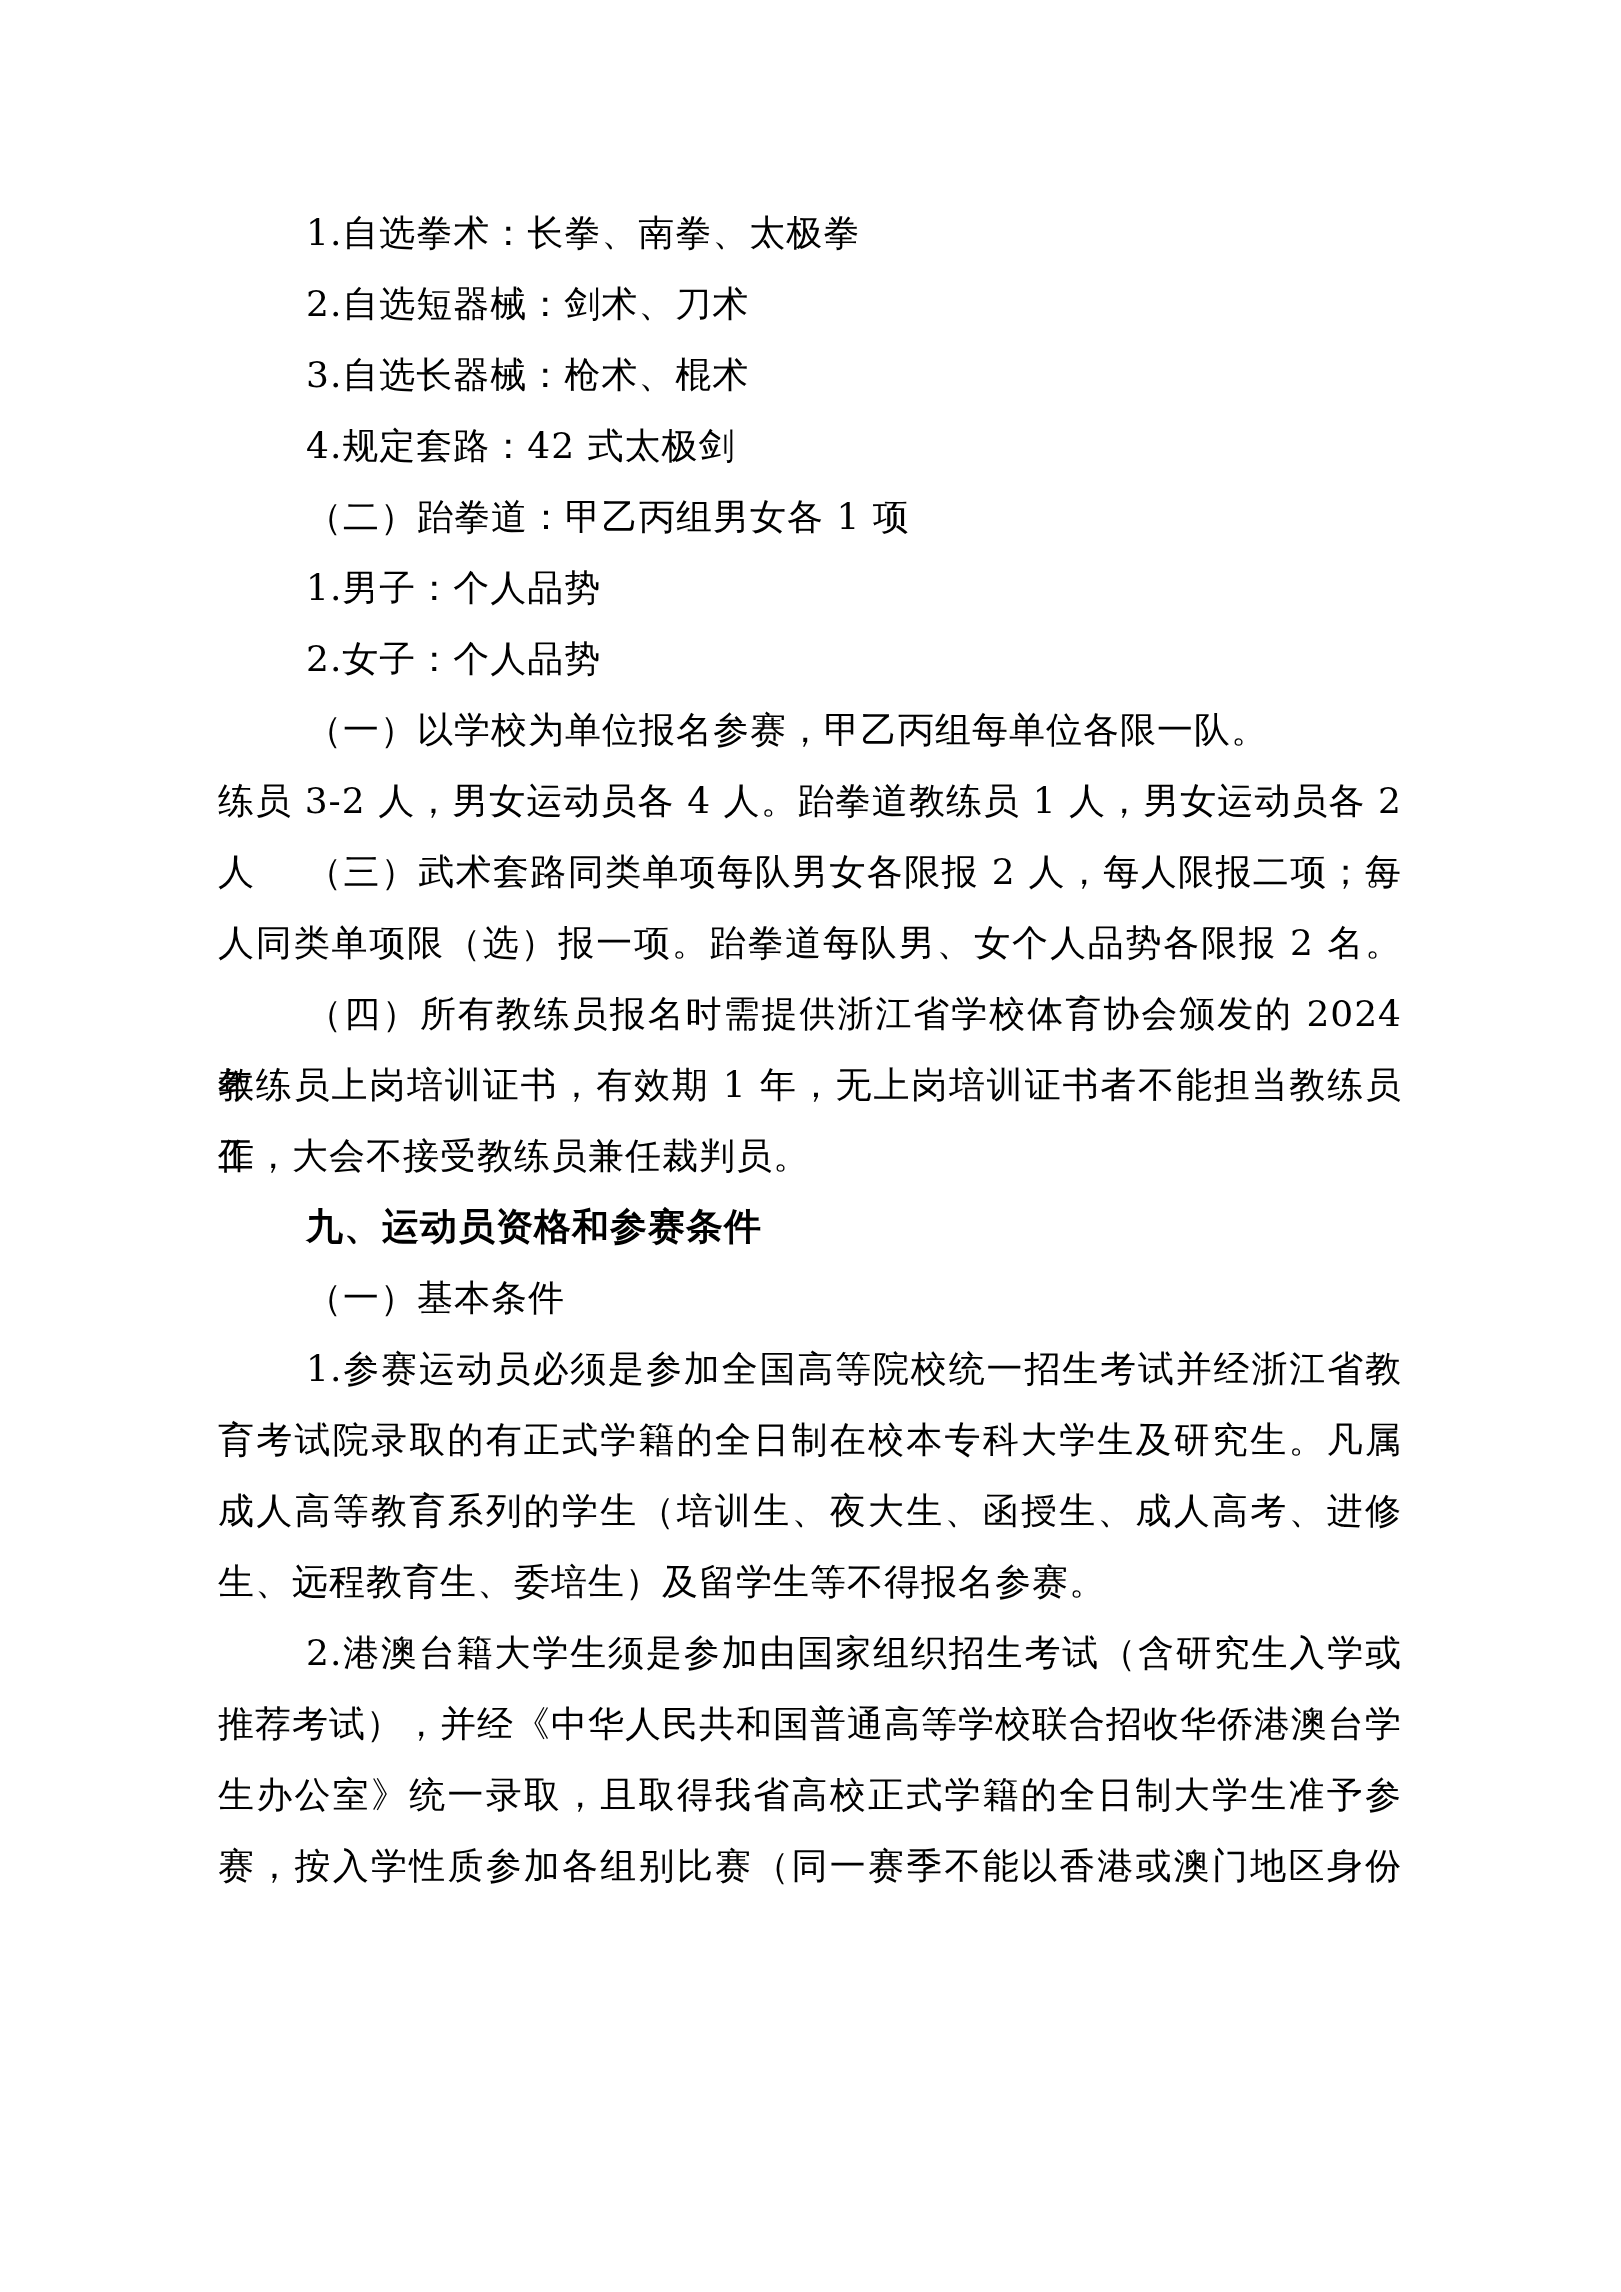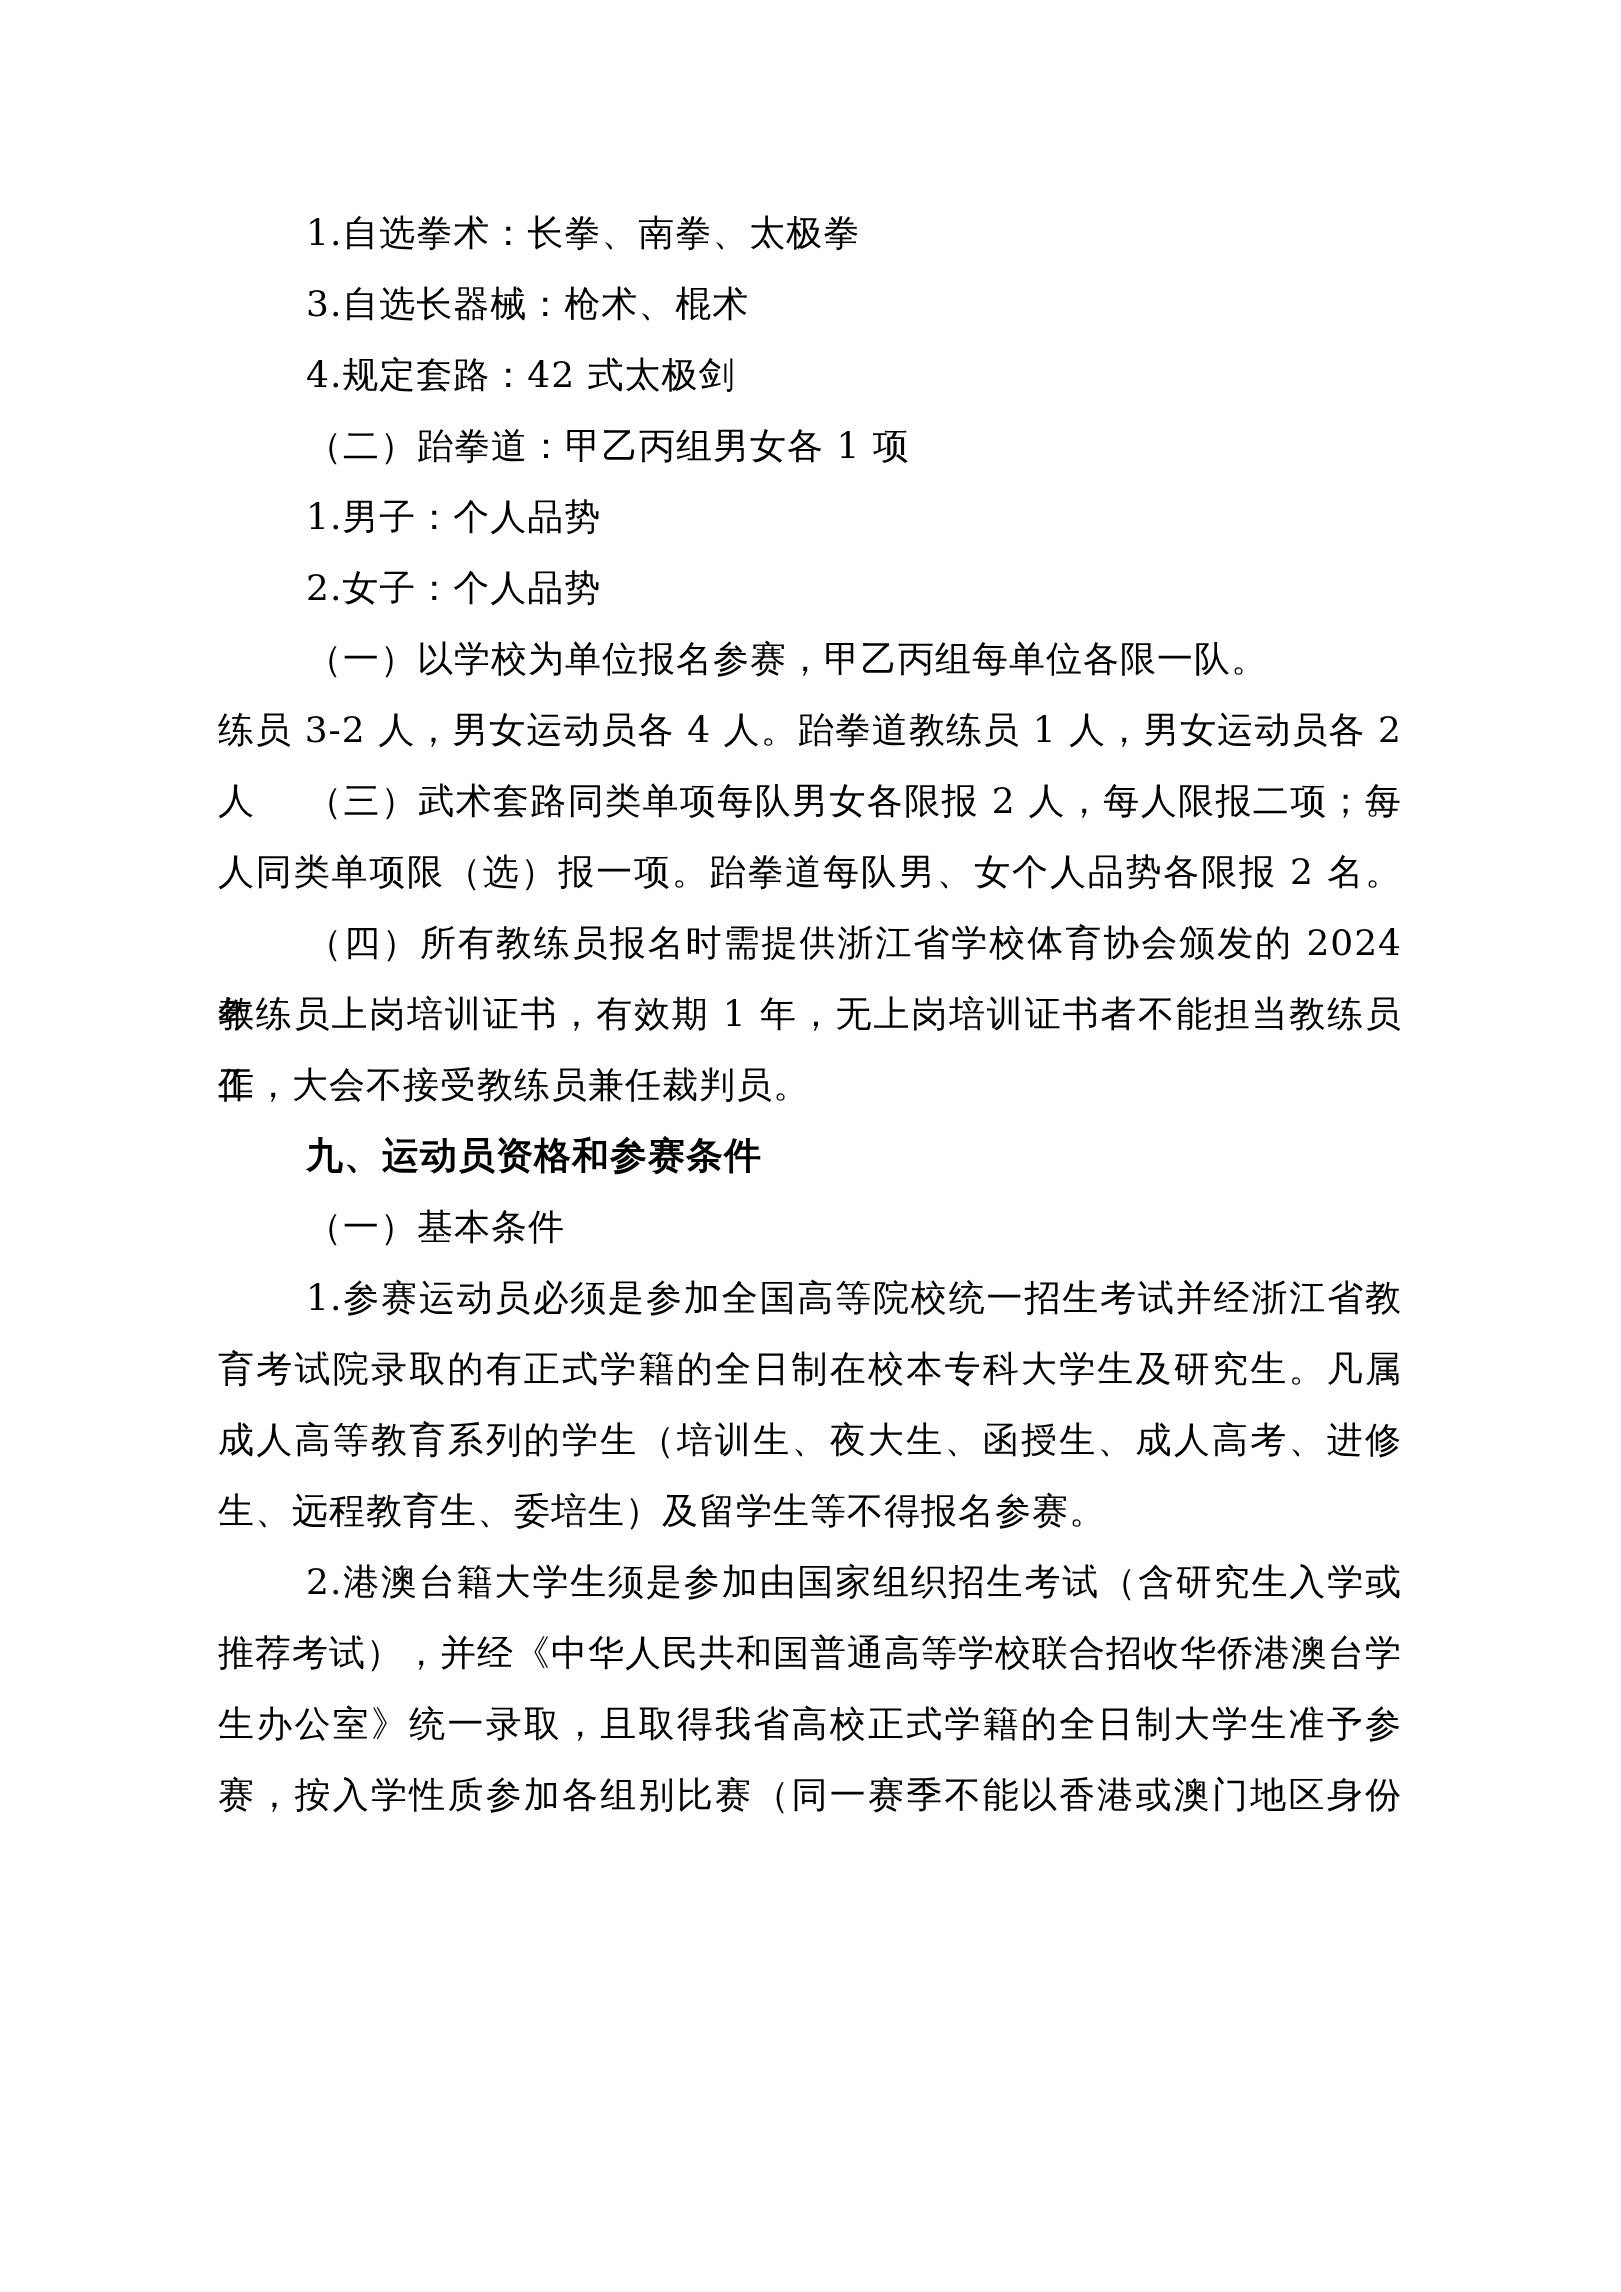--- a/index.html
+++ b/index.html
@@ -39,20 +39,21 @@
     font-weight: 700;
     font-size: 37px;
   }
 </style>
 </head>
 <body>
 
 <div class="page" style="background: rgb(255, 255, 255); color: rgb(0, 0, 0);">
   <div class="text-block" id="text-block">
       <div class="line indent">1.自选拳术：长拳、南拳、太极拳</div>
+      <div class="line indent">2.自选短器械：剑术、刀术</div>
       <div class="line indent">3.自选长器械：枪术、棍术</div>
       <div class="line indent">4.规定套路：42 式太极剑</div>
       <div class="line indent">（二）跆拳道：甲乙丙组男女各 1 项</div>
       <div class="line indent">1.男子：个人品势</div>
       <div class="line indent">2.女子：个人品势</div>
       <div class="line indent">（一）以学校为单位报名参赛，甲乙丙组每单位各限一队。</div>
       <div class="line justify">练员 3-2 人，男女运动员各 4 人。跆拳道教练员 1 人，男女运动员各 2 人。</div>
       <div class="line indent justify">（三）武术套路同类单项每队男女各限报 2 人，每人限报二项；每</div>
       <div class="line justify">人同类单项限（选）报一项。跆拳道每队男、女个人品势各限报 2 名。</div>
       <div class="line indent justify">（四）所有教练员报名时需提供浙江省学校体育协会颁发的 2024 年</div>

